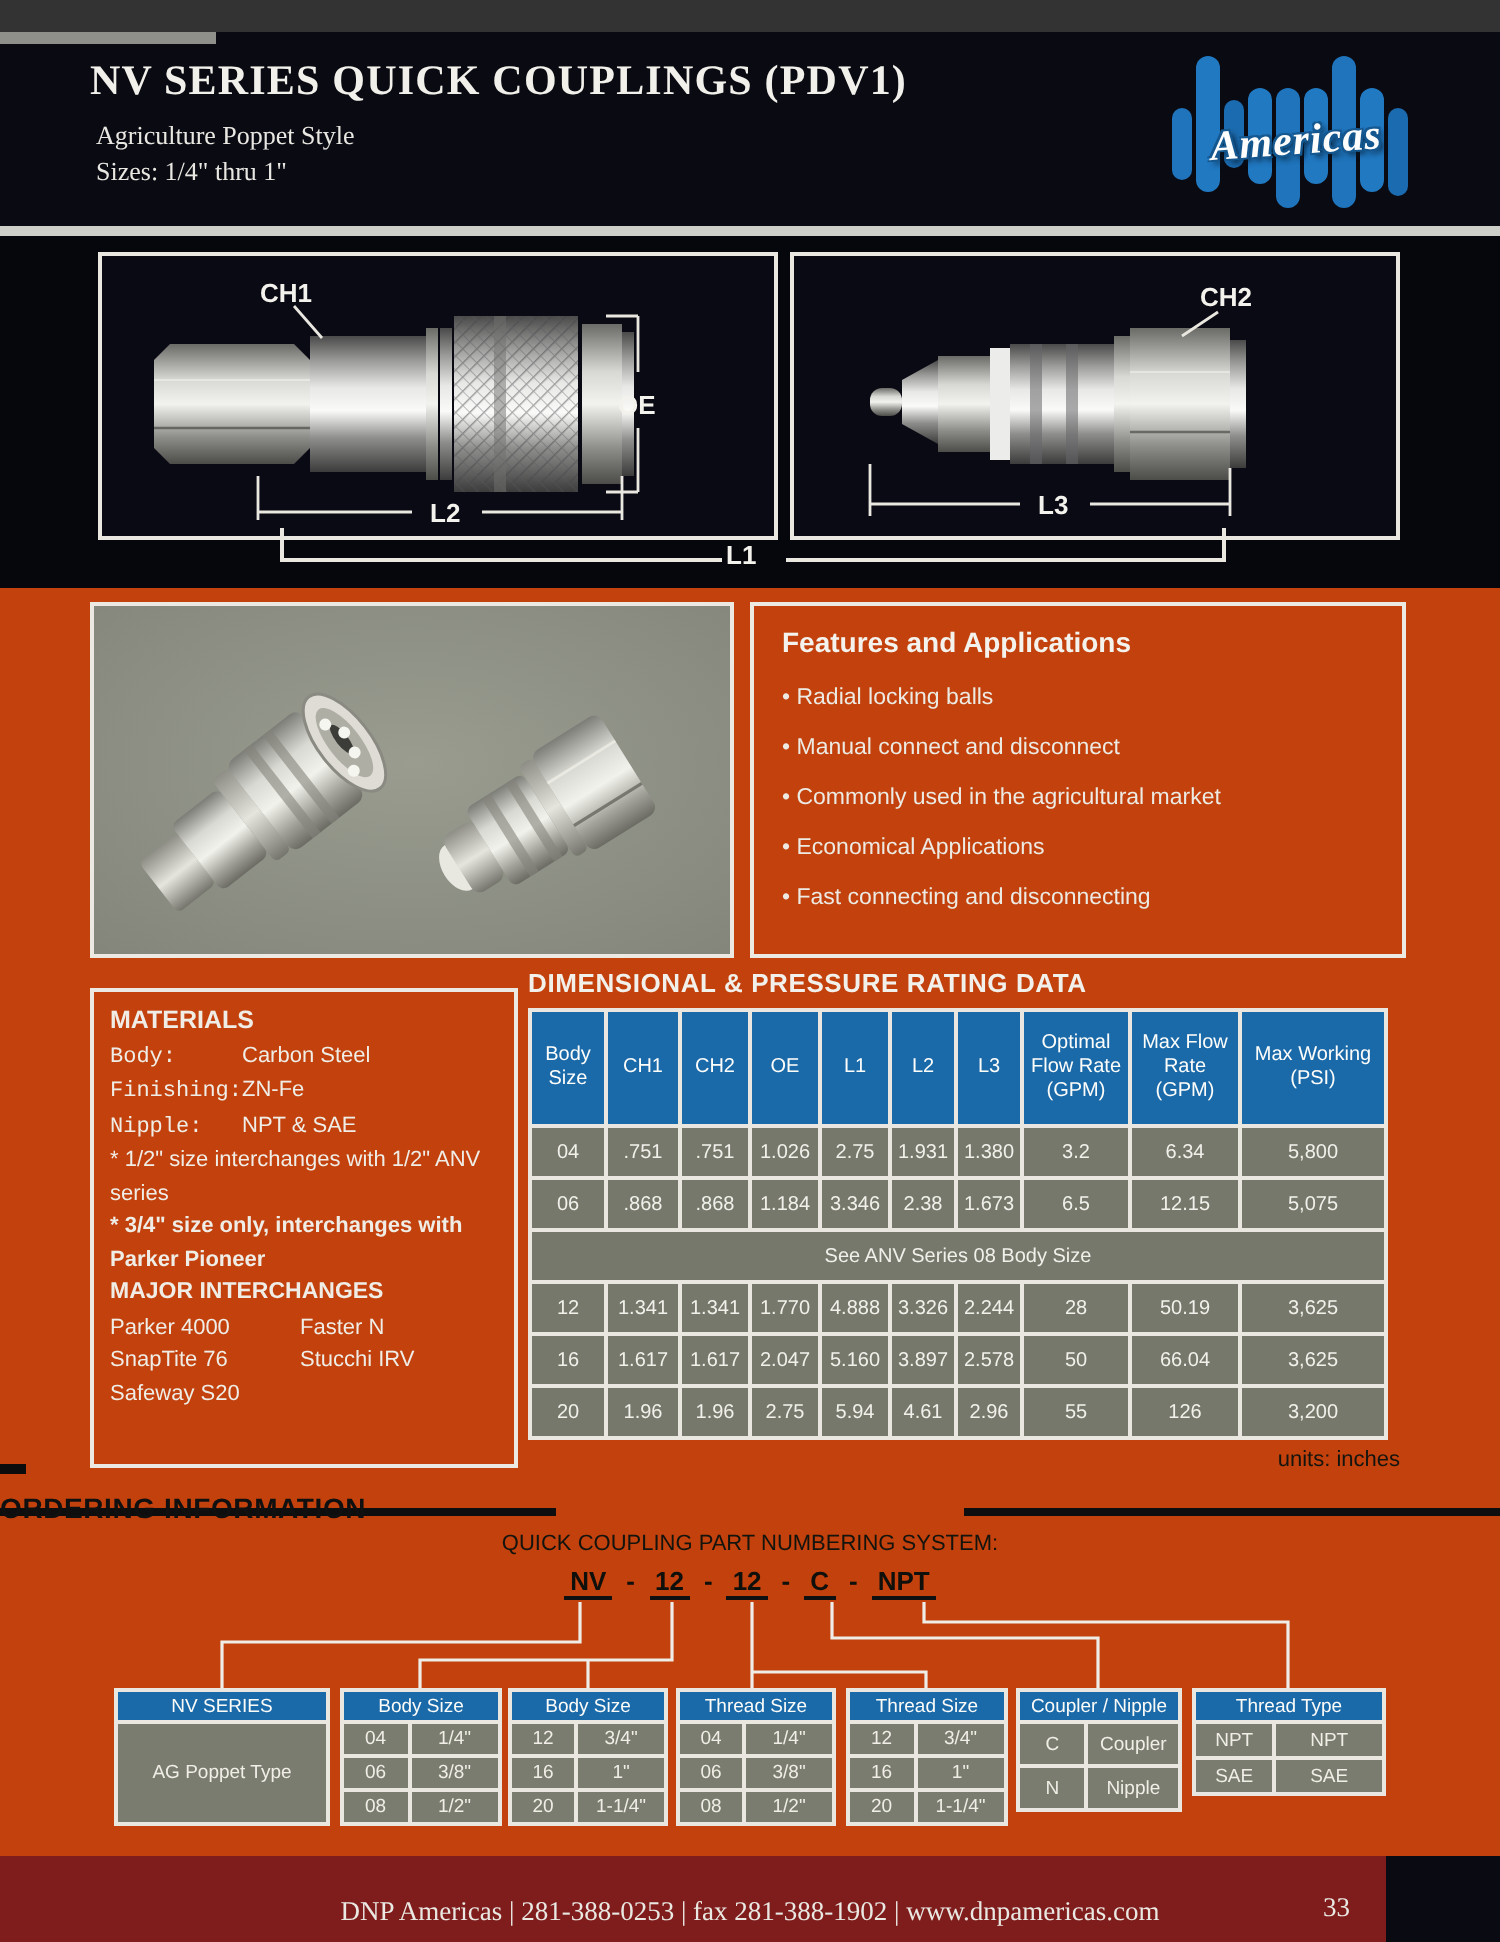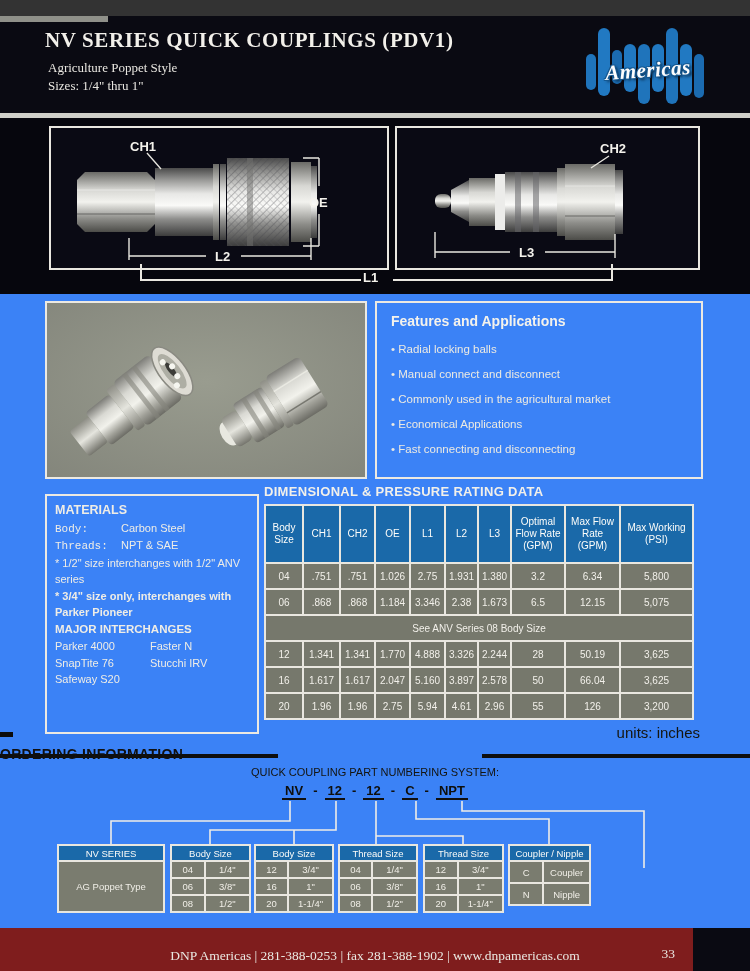--- a/index.html
+++ b/index.html
@@ -27,21 +27,21 @@
   .dlabel { fill:#f4f2ec; font-family:"Liberation Sans", sans-serif; font-size:13px; font-weight:bold; }
   .dline { stroke:#e9e7e0; stroke-width:1.4; fill:none; }
   .l1-line { position:absolute; height:2px; background:#e9e7e0; top:161px; }
   .l1-line-a { left:140px; width:221px; }
   .l1-line-b { left:393px; width:220px; }
   .l1-tick { position:absolute; width:2px; height:17px; background:#e9e7e0; top:146px; }
   .l1-tick-l { left:140px; } .l1-tick-r { left:611px; }
   .l1-label { position:absolute; left:363px; top:152px; color:#f4f2ec; font-size:13px; font-weight:bold; }
 
   
-  .main { position:absolute; top:278px; left:0; width:750px; height:634px; background:#3b82f6;padding-left:32px; }
+  .main { position:absolute; top:278px; left:0; width:750px; height:634px; background:#c2410c;padding-left:32px; }
 
   .photo { position:absolute; left:45px; top:7px; width:322px; height:178px; border:2px solid #ece9e2; background:#8d8f83; }
   .photo svg { width:100%; height:100%; display:block; }
 
   .features { position:absolute; left:375px; top:7px; width:328px; height:178px; border:2px solid #ece9e2; padding:10px 14px; }
   .features-title { color:#f4f2ec; font-size:14px; font-weight:bold; margin-bottom:14px; }
   .features-list { list-style:none; }
   .features-list li { color:#eceae2; font-size:11.5px; margin-bottom:13px; }
   .features-list li::before { content:"• "; }
 
@@ -52,21 +52,21 @@
   .mat-note.bold { font-weight:bold; }
   .mat-title2 { font-weight:bold; font-size:11.5px; }
   .pair-row span { display:inline-block; }
   .pair-left { width:95px; }
 
   .dim-title { position:absolute; left:264px; top:190px; color:#f2f0ea; font-size:13px; font-weight:bold; letter-spacing:.3px; }
   .dim-table { position:absolute; left:264px; top:210px; border-collapse:separate; border-spacing:2px; background:#e9e7e0; table-layout:fixed; }
   .dim-table th { background:#1a69a9; color:#fdfdfa; font-size:10px; font-weight:normal; line-height:1.2; height:56px; padding:1px; text-align:center; vertical-align:middle; }
   .dim-table td { background:#76786c; color:#f2f0ea; font-size:10px; height:24px; text-align:center; vertical-align:middle; padding:0 1px; }
   .dim-table td.note-cell { background:#76786c; }
-  .units { position:absolute; left:595px; top:430px; width:105px; text-align:right; color:#15150f; font-size:15px; }
+  .units { position:absolute; left:595px; top:430px; width:105px; text-align:right; color:#15150f; font-size:11px; }
 
   .dash { position:absolute; left:0; top:438px; width:13px; height:5px; background:#0c0c0c; }
   .ord-rule { position:absolute; top:460px; height:4px; background:#0e0e0e; }
   .ord-rule-left { left:0; width:278px; }
   .ord-rule-right { left:482px; width:268px; }
   .ord-title { position:absolute; left:0; top:452px; width:750px; text-align:left; color:#101010; font-size:14px; font-weight:bold; letter-spacing:.3px; }
   .ord-sub { position:absolute; left:0; top:472px; width:750px; text-align:center; color:#14140f; font-size:11px; }
   .part-number { position:absolute; left:0; top:489px; width:750px; text-align:center; color:#0f0f0c; font-size:13px; font-weight:bold; }
   .pn-seg { border-bottom:2px solid #101010; padding:0 3px; }
   .pn-sep { margin:0 7px; }
@@ -269,21 +269,22 @@
           <li>Commonly used in the agricultural market</li>
           <li>Economical Applications</li>
           <li>Fast connecting and disconnecting</li>
         </ul>
     </div>
 
     <div class="materials">
       <div class="mat-title">MATERIALS</div>
       <div class="mat-specs">
           <div class="spec-row"><span class="spec-label">Body:</span><span class="spec-value">Carbon Steel</span></div>
-          <div class="spec-row"><span class="spec-label">Threads:</span><span class="spec-value">NPT &amp; SAE</span></div>
+          <div class="spec-row"><span class="spec-label">Finishing:</span><span class="spec-value">ZN-Fe</span></div>
+          <div class="spec-row"><span class="spec-label">Nipple:</span><span class="spec-value">NPT &amp; SAE</span></div>
         </div>
       <div class="mat-note">* 1/2" size interchanges with 1/2" ANV series</div>
       <div class="mat-note bold">* 3/4" size only, interchanges with Parker Pioneer</div>
       <div class="mat-title2">MAJOR INTERCHANGES</div>
       <div class="mat-pairs">
           <div class="pair-row"><span class="pair-left">Parker 4000</span><span class="pair-right">Faster N</span></div>
           <div class="pair-row"><span class="pair-left">SnapTite 76</span><span class="pair-right">Stucchi IRV</span></div>
           <div class="pair-row"><span class="pair-left">Safeway S20</span><span class="pair-right"></span></div>
         </div>
     </div>
@@ -540,19 +541,42 @@
               <td>C</td>
               <td>Coupler</td>
             </tr>
             <tr>
               <td>N</td>
               <td>Nipple</td>
             </tr>
           </tbody>
         </table>
       </div>
+    <div class="otable ot7">
+        <table>
+          <colgroup>
+            <col class="c-code">
+            <col>
+          </colgroup>
+          <thead>
+            <tr>
+              <th colspan="2">Thread Type</th>
+            </tr>
+          </thead>
+          <tbody>
+            <tr>
+              <td>NPT</td>
+              <td>NPT</td>
+            </tr>
+            <tr>
+              <td>SAE</td>
+              <td>SAE</td>
+            </tr>
+          </tbody>
+        </table>
+      </div>
   </section>
 
   <footer class="footer">
     <div class="contact">DNP Americas | 281-388-0253 | fax 281-388-1902 | www.dnpamericas.com</div>
     <div class="pagenum">33</div>
   </footer>
 </div>
 
 </body></html>

